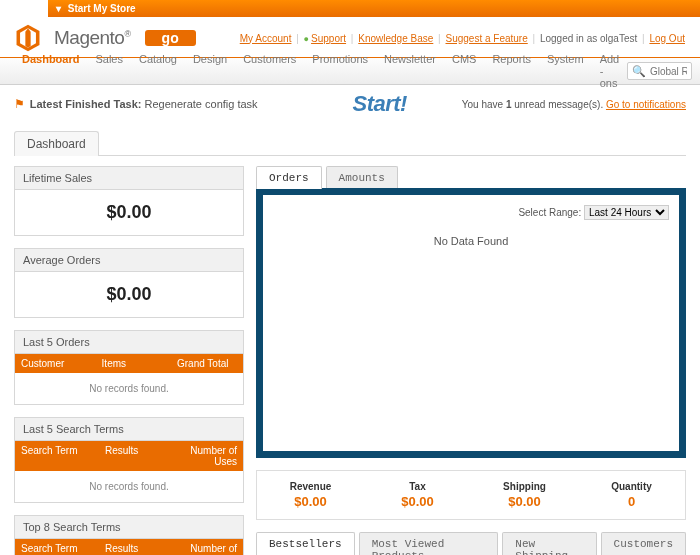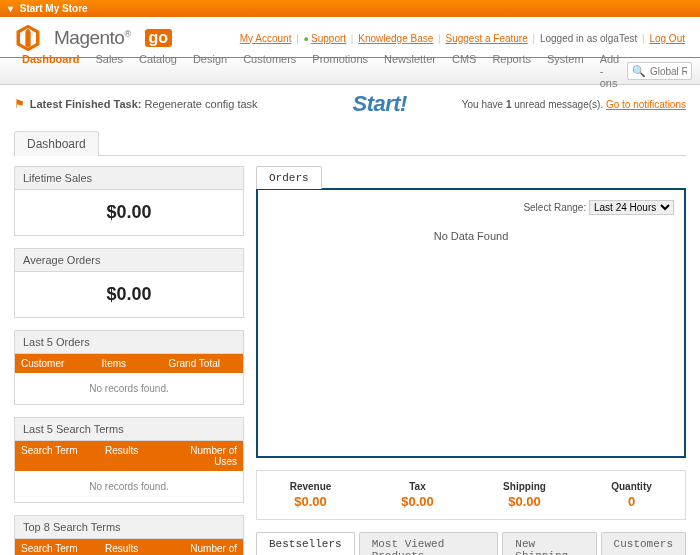--- a/index.html
+++ b/index.html
@@ -1,27 +1,27 @@
 <!DOCTYPE html>
 <html><head>
 <meta charset="utf-8">
 <style>
   * { box-sizing: border-box; margin: 0; padding: 0; }
   body { font-family: Arial, Helvetica, sans-serif; font-size: 11px; color: #333; background: #fff; width: 700px; }
   a { color: #E26B0A; text-decoration: underline; cursor: pointer; }
   
-  .topbar { background: linear-gradient(#FF8B00, #E96C00); color: #fff; height: 17px; line-height: 17px; padding: 0 8px; font-size: 10px; font-weight: bold; }
+  .topbar { background: linear-gradient(#FF8B00, #E96C00); color: #fff; height: 17px; line-height: 17px; padding: 0 8px; font-size: 10px; font-weight: bold; margin-left: 48px; }
   .topbar .chev { display: inline-block; margin-right: 4px; }
   
   .header { display: flex; align-items: center; justify-content: space-between; padding: 6px 14px 4px 14px; }
   .logo { display: flex; align-items: center; gap: 12px; }
   .logo-mark { width: 28px; height: 30px; }
   .logo-text { font-size: 19px; color: #6A6A6A; font-weight: 400; letter-spacing: -0.5px; }
   .logo-text .reg { font-size: 9px; vertical-align: super; }
-  .logo-go { background: #E96C00; color: #fff; border-radius: 3px; padding: 0 4px; font-size: 16px; font-weight: bold; margin-left: 2px; }
+  .logo-go { background: #E96C00; color: #fff; border-radius: 3px; padding: 0 17px; font-size: 14px; font-weight: bold; margin-left: 2px; }
   .header-links { font-size: 10px; color: #666; }
   .header-links span, .header-links a { margin: 0 1px; }
   .sep { color: #ccc; margin: 0 4px; }
   .bullet { color: #6AB446; font-size: 9px; margin-right: 3px; }
   
   .navbar { background: linear-gradient(#FDFDFD, #EDEDED); border-top: 1px solid #E96C00; border-bottom: 1px solid #d0d0d0; display: flex; align-items: center; height: 28px; padding: 0 8px 0 14px; }
   .navbar .nav-item { color: #7A7A7A; font-size: 11px; padding: 0 8px; cursor: pointer; }
   .navbar .nav-item.active { color: #E96C00; font-weight: bold; }
   .navbar .spacer { flex: 1; }
   .search-wrap { display: flex; align-items: center; background: #fff; border: 1px solid #ccc; border-radius: 2px; padding: 1px 4px; width: 140px; height: 18px; }
@@ -48,21 +48,21 @@
   .panel .panel-head { background: #f1f1f1; border-bottom: 1px solid #d7d7d7; padding: 5px 8px; color: #555; font-size: 11px; }
   .panel .panel-body { padding: 12px 8px; text-align: center; }
   .big-amount { font-size: 18px; font-weight: bold; color: #222; }
   .orange-row { background: #E96C00; color: #fff; display: flex; font-size: 10px; }
   .orange-row > div { padding: 4px 6px; }
   .no-records { text-align: center; color: #888; font-size: 10px; padding: 10px 0; }
   
   .tabs { display: flex; gap: 4px; }
   .tab { border: 1px solid #ccc; border-bottom: none; background: #eee; padding: 5px 12px; font-size: 11px; color: #666; cursor: pointer; border-radius: 2px 2px 0 0; font-family: Liberation Mono, monospace; }
   .tab.active { background: #fff; color: #333; position: relative; z-index: 2; }
-  .tabpanel { border: 2px solid #0c4a6e; margin-top: -1px; padding: 10px; min-height: 270px; position: relative; }
+  .tabpanel { border: 7px solid #0c4a6e; margin-top: -1px; padding: 10px; min-height: 270px; position: relative; }
   .range { position: absolute; top: 10px; right: 10px; font-size: 10px; color: #555; }
   .range select { font-size: 10px; border: 1px solid #ccc; }
   .nodata { text-align: center; color: #555; font-size: 11px; margin-top: 30px; }
   
   .summary { display: flex; border: 1px solid #ddd; margin-top: 12px; }
   .summary .cell { flex: 1; text-align: center; padding: 10px 4px; }
   .summary .cell .lbl { font-size: 10px; color: #333; font-weight: bold; }
   .summary .cell .val { font-size: 13px; color: #E96C00; font-weight: bold; margin-top: 2px; }
   
   .bottom-tabs { margin-top: 12px; }
@@ -154,21 +154,21 @@
       <div class="panel-body">
           <div class="big-amount">$0.00</div>
         </div>
     </div>
 
     <div class="panel">
       <div class="panel-head">Last 5 Orders</div>
       <div class="orange-row">
         <div style="flex:1">Customer</div>
         <div style="flex:0.8">Items</div>
-        <div style="flex:1;text-align:left">Grand Total</div>
+        <div style="flex:1;text-align:center">Grand Total</div>
       </div>
       <div class="no-records">No records found.</div>
     </div>
 
     <div class="panel">
       <div class="panel-head">Last 5 Search Terms</div>
       <div class="orange-row">
         <div style="flex:1.2">Search Term</div>
         <div style="flex:0.8">Results</div>
         <div style="flex:1.2;text-align:right">Number of Uses</div>
@@ -185,20 +185,21 @@
       </div>
 
     </div>
 
   </div>
 
   <div class="col-right">
 
     <div class="tabs" id="chart-tabs">
         <div class="tab active">Orders</div>
+        <div class="tab">Amounts</div>
       </div>
     <div class="tabpanel">
       <div class="range">
         <span>Select Range:</span>
         <select>
           <option>Last 24 Hours</option>
         </select>
       </div>
       <div class="nodata">No Data Found</div>
     </div>

